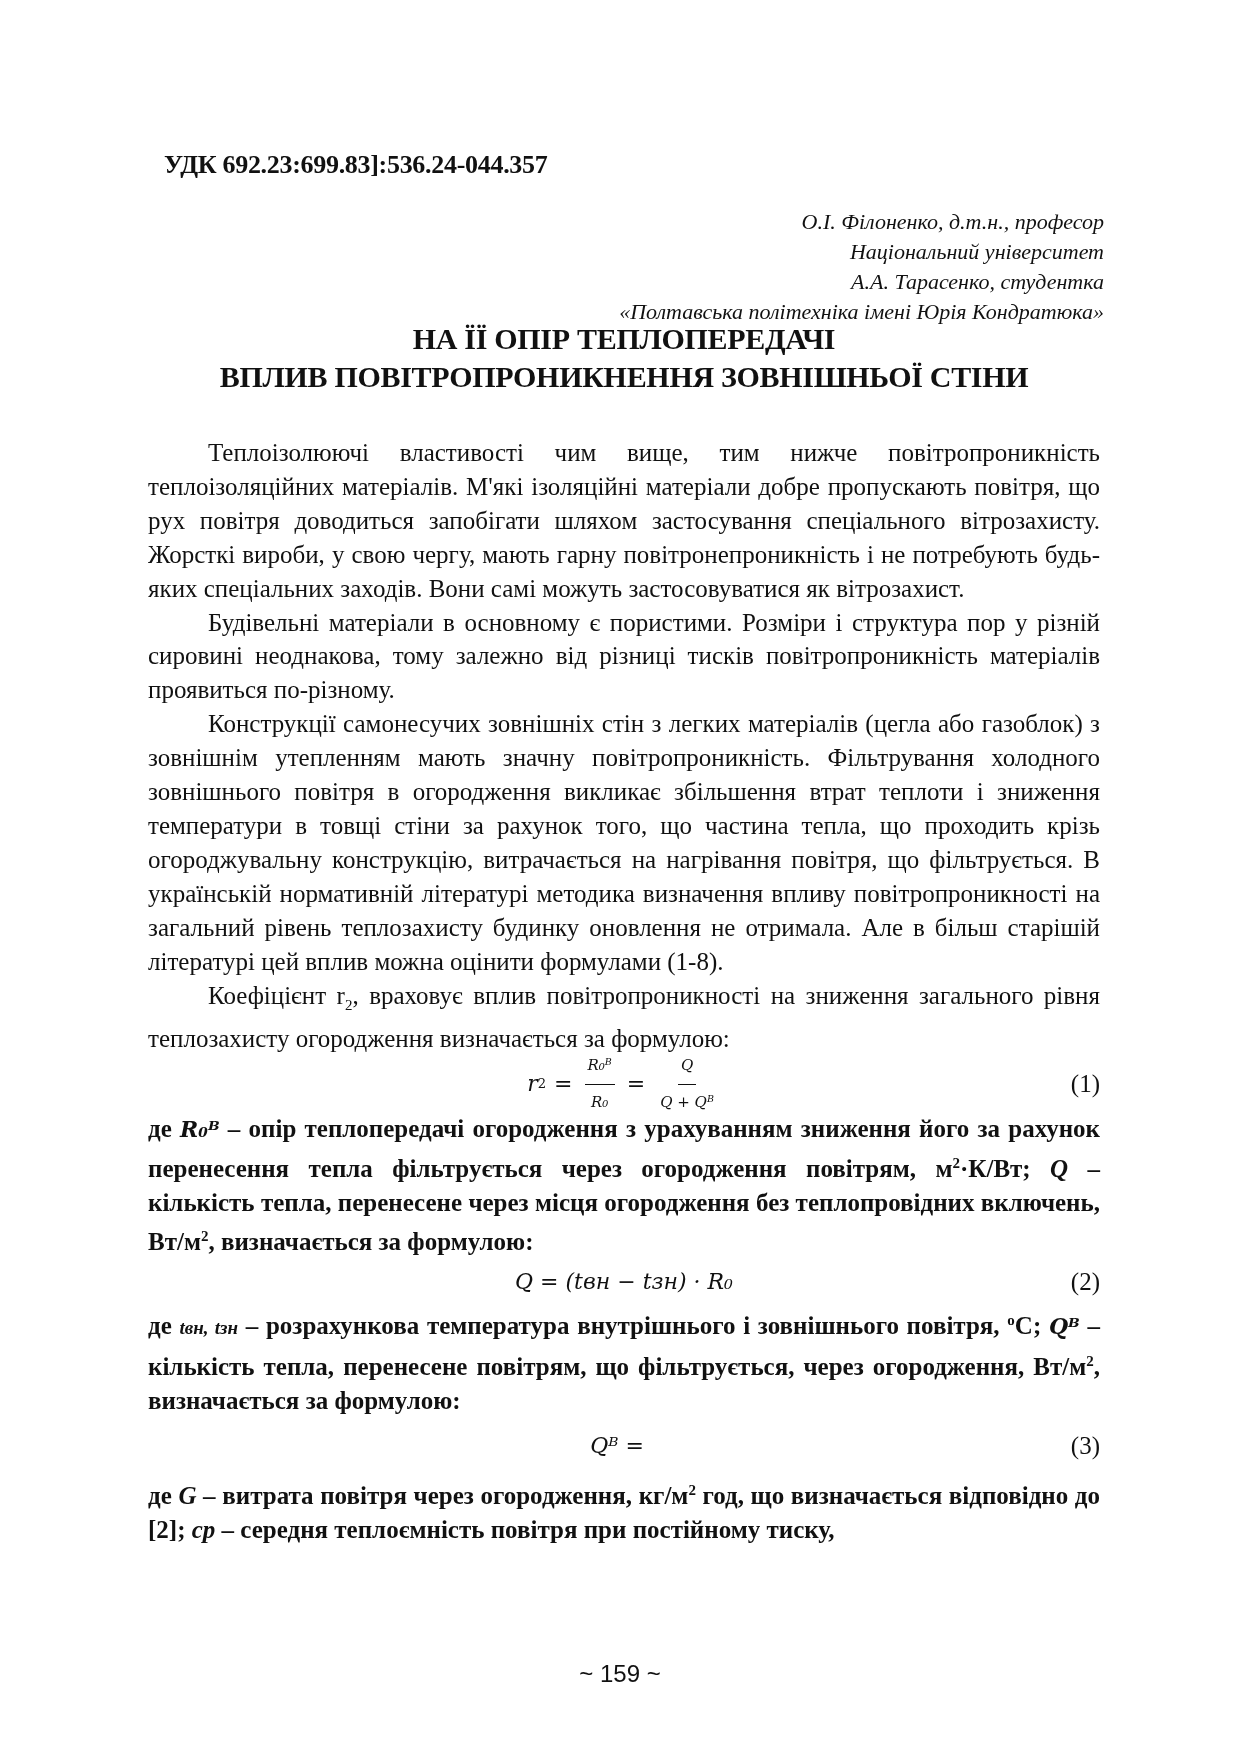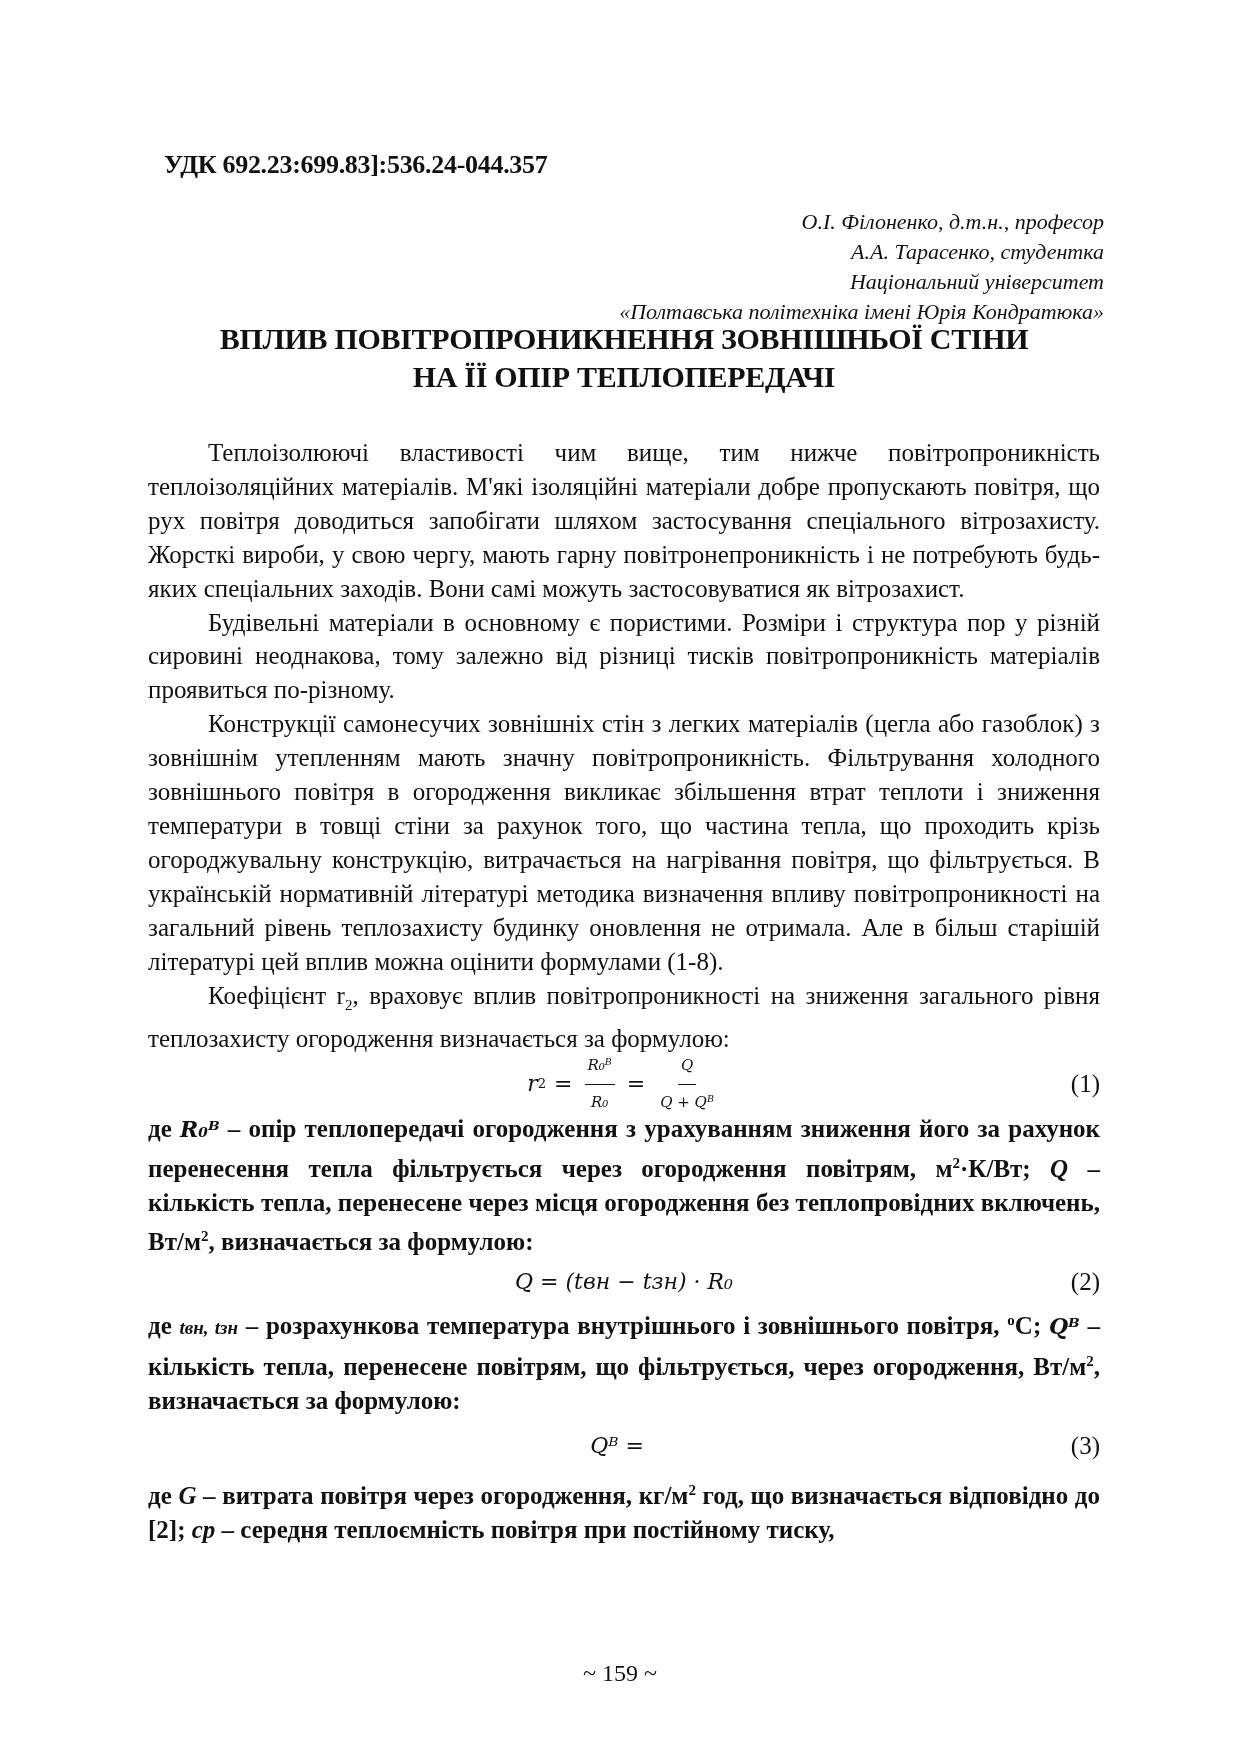--- a/index.html
+++ b/index.html
@@ -12,38 +12,38 @@
   .body { position:absolute; top:436px; left:0; width:952px; font-size:25px; line-height:33.9px; text-align:justify; }
   .body p { margin:0; text-indent:60px; }
   .body p.noind { text-indent:0;font-weight:bold; }
   .formula { position:relative; height:56px; display:flex; align-items:center; justify-content:center; font-family:"DejaVu Serif", serif; font-size:22px; }
   .formula .num { position:absolute; right:0; top:50%; transform:translateY(-50%); font-family:"Liberation Serif", serif; font-size:25px; }
   .frac { display:inline-flex; flex-direction:column; align-items:center; vertical-align:middle; font-size:15px; margin:0 4px; }
   .frac .n { border-bottom:1.5px solid #111; padding:0 3px 1px; }
   .frac .d { padding:1px 3px 0; }
   .it { font-style:italic; }
   sup, sub { font-size:60%; }
-  .pagenum { position:absolute; top:1660px; left:0; width:1240px; text-align:center; font-family:Liberation Serif, serif; font-size:24px; }
+  .pagenum { position:absolute; top:1660px; left:0; width:1240px; text-align:center; font-family:Liberation Sans, sans-serif; font-size:24px; }
 </style>
 </head>
 <body>
 
 <div class="page">
   <div class="udk">УДК 692.23:699.83]:536.24-044.357</div>
 
   <div class="authors">
     <div>О.І. Філоненко, д.т.н., професор</div>
+    <div>Національний університет</div>
     <div>А.А. Тарасенко, студентка</div>
-    <div>Національний університет</div>
     <div>«Полтавська політехніка імені Юрія Кондратюка»</div>
   </div>
 
   <div class="title">
+    <div>НА ЇЇ ОПІР ТЕПЛОПЕРЕДАЧІ</div>
     <div>ВПЛИВ ПОВІТРОПРОНИКНЕННЯ ЗОВНІШНЬОЇ СТІНИ</div>
-    <div>НА ЇЇ ОПІР ТЕПЛОПЕРЕДАЧІ</div>
   </div>
 
   <div class="body">
     <p>Теплоізолюючі властивості чим вище, тим нижче повітропроникність теплоізоляційних матеріалів. М'які ізоляційні матеріали добре пропускають повітря, що рух повітря доводиться запобігати шляхом застосування спеціального вітрозахисту. Жорсткі вироби, у свою чергу, мають гарну повітронепроникність і не потребують будь-яких спеціальних заходів. Вони самі можуть застосовуватися як вітрозахист.</p>
     <p>Будівельні матеріали в основному є пористими. Розміри і структура пор у різній сировині неоднакова, тому залежно від різниці тисків повітропроникність матеріалів проявиться по-різному.</p>
     <p>Конструкції самонесучих зовнішніх стін з легких матеріалів (цегла або газоблок) з зовнішнім утепленням мають значну повітропроникність. Фільтрування холодного зовнішнього повітря в огородження викликає збільшення втрат теплоти і зниження температури в товщі стіни за рахунок того, що частина тепла, що проходить крізь огороджувальну конструкцію, витрачається на нагрівання повітря, що фільтрується. В українській нормативній літературі методика визначення впливу повітропроникності на загальний рівень теплозахисту будинку оновлення не отримала. Але в більш старішій літературі цей вплив можна оцінити формулами (1-8).</p>
     <p><span>Коефіцієнт r</span><sub>2</sub><span>, враховує вплив повітропроникності на зниження загального рівня теплозахисту огородження визначається за формулою:</span></p>
 
     <div class="formula">
       <span class="it">r</span>

